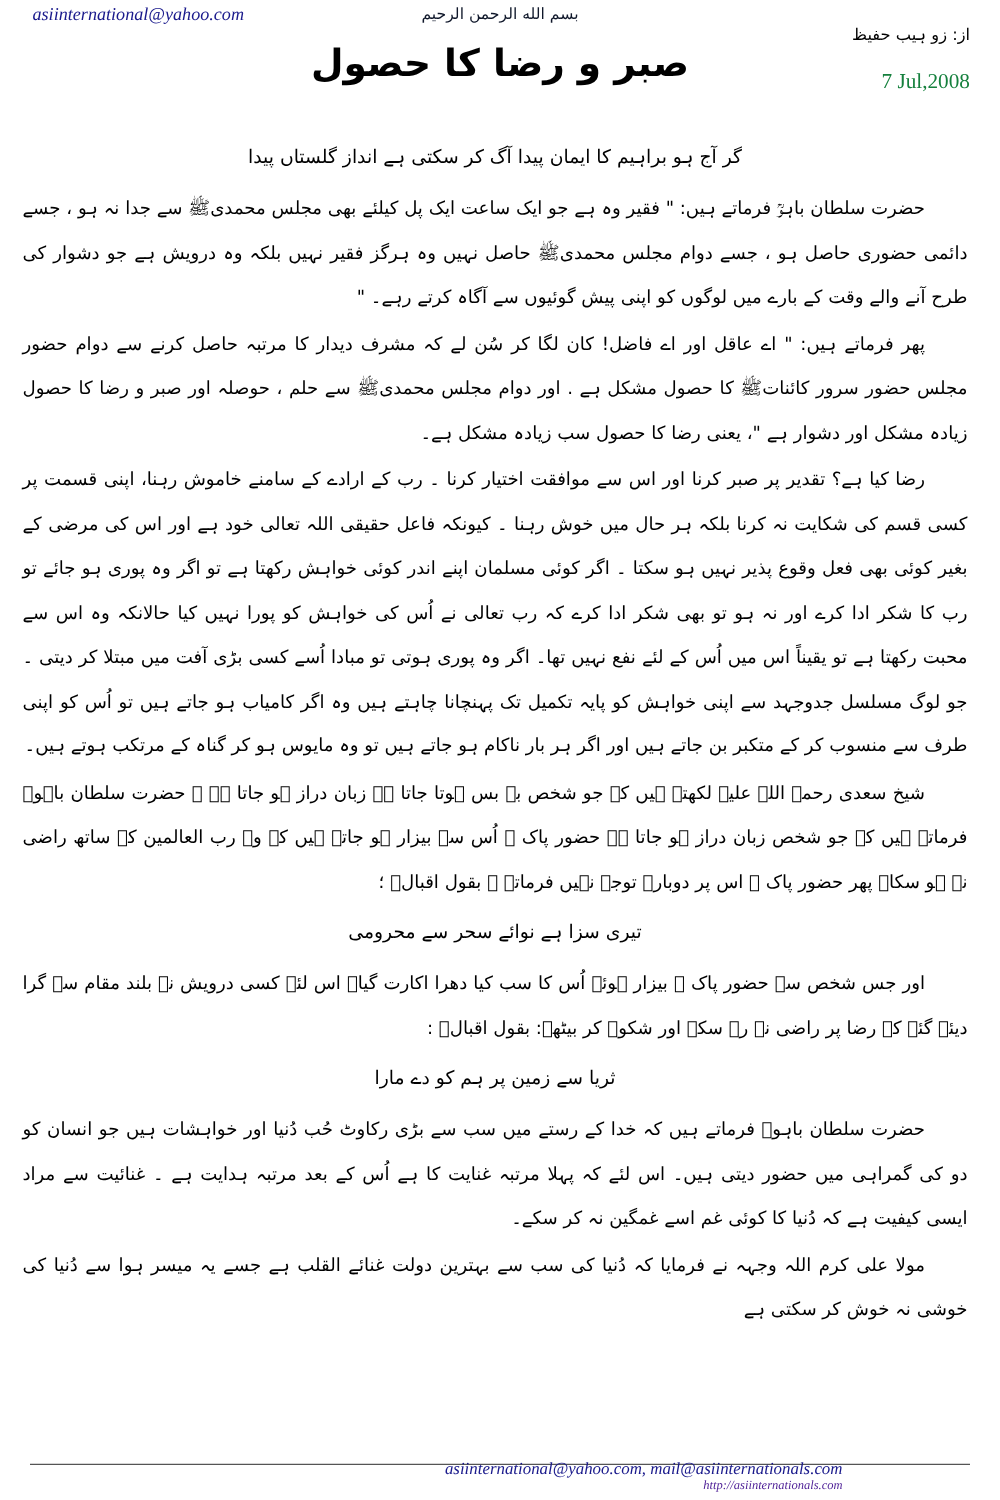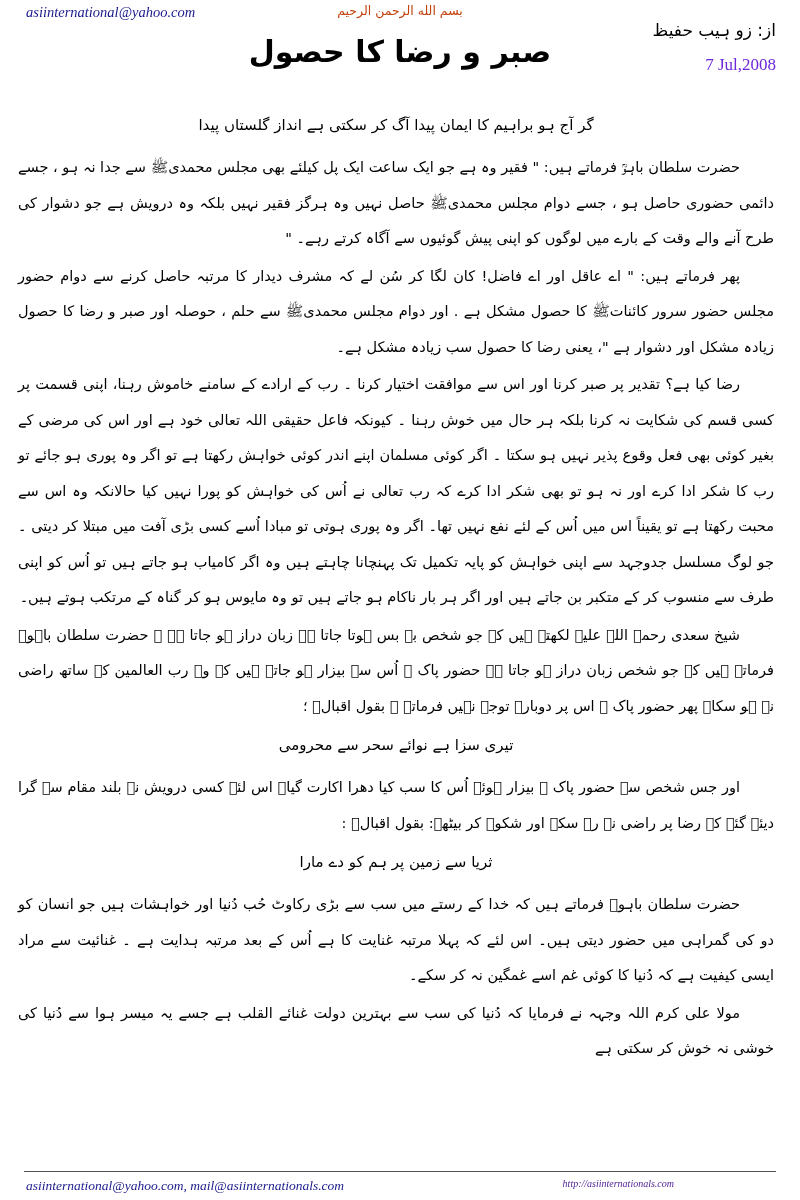--- a/index.html
+++ b/index.html
@@ -38,29 +38,29 @@
     color: #1a1a8c;
     white-space: nowrap;
   }
   .bismillah {
     position: absolute;
     left: 50%;
     top: 3px;
     transform: translateX(-50%);
     font-family: "DejaVu Sans", sans-serif;
     font-size: 12.5px;
-    color: #c2410c;
+    color: #0f172a;
     direction: rtl;
     white-space: nowrap;
   }
   .author {
     position: absolute;
     right: 24px;
     top: 20px;
-    font-size: 17px;
+    font-size: 13px;
     direction: rtl;
     white-space: nowrap;
     text-align: right;
   }
   .doc-title {
     position: absolute;
     left: 50%;
     top: 34px;
     transform: translateX(-50%);
     font-size: 30px;
@@ -69,21 +69,21 @@
     white-space: nowrap;
     letter-spacing: 1px;
     text-align: center;
   }
   .doc-date {
     position: absolute;
     right: 24px;
     top: 55px;
     font-family: "Liberation Serif", serif;
     font-size: 17px;
-    color: #6d28d9;
+    color: #15803d;
     white-space: nowrap;
   }
 
   
   .body-area {
     position: absolute;
     left: 0;
     top: 104px;
     width: 800px;
     padding: 0 26px 0 18px;
@@ -123,21 +123,22 @@
   
   .footer {
     position: absolute;
     left: 0;
     bottom: 6px;
     width: 700px;
     box-sizing: border-box;
     padding: 0 26px;
     display: flex;
     justify-content: space-between;
-    align-items: flex-start;
+    align-items: flex-end;
+    flex-direction: column;
   }
   .footer-rule {
     position: absolute;
     left: 24px;
     right: 24px;
     bottom: 28px;
     border-top: 1px solid #555;
     height: 0;
   }
   .footer-left {

